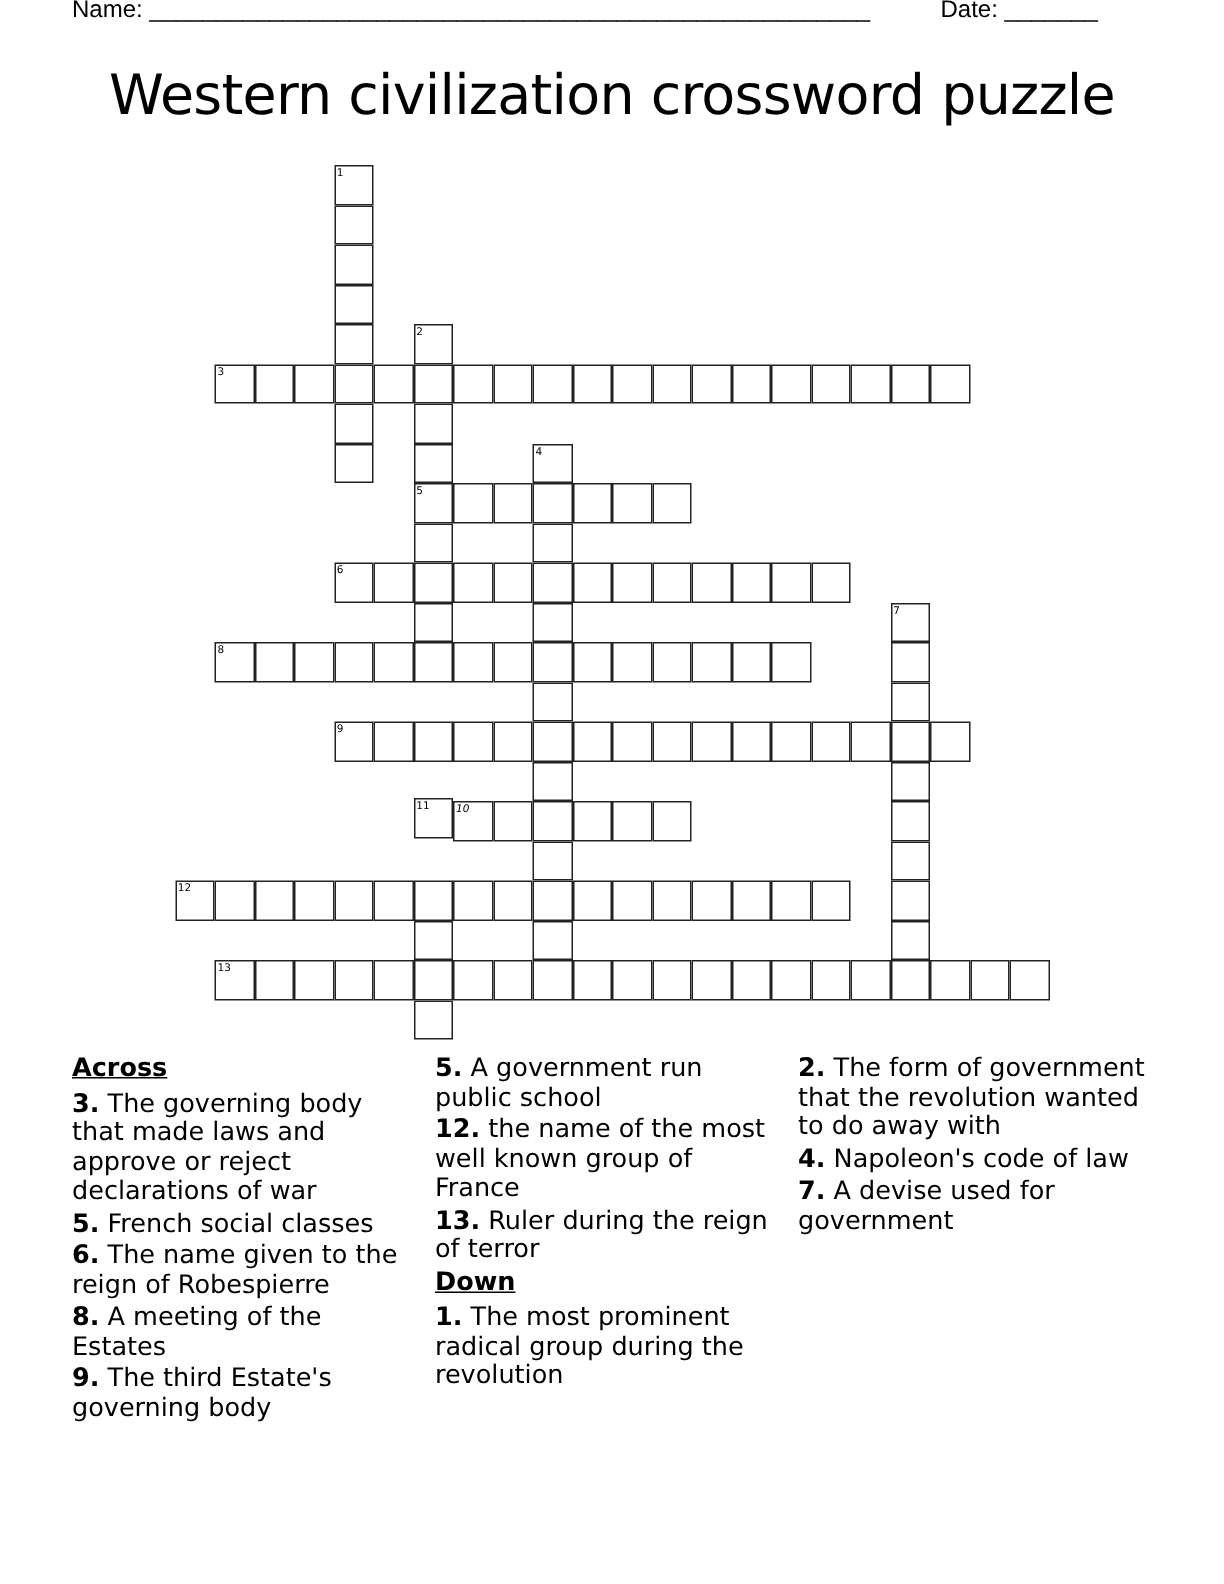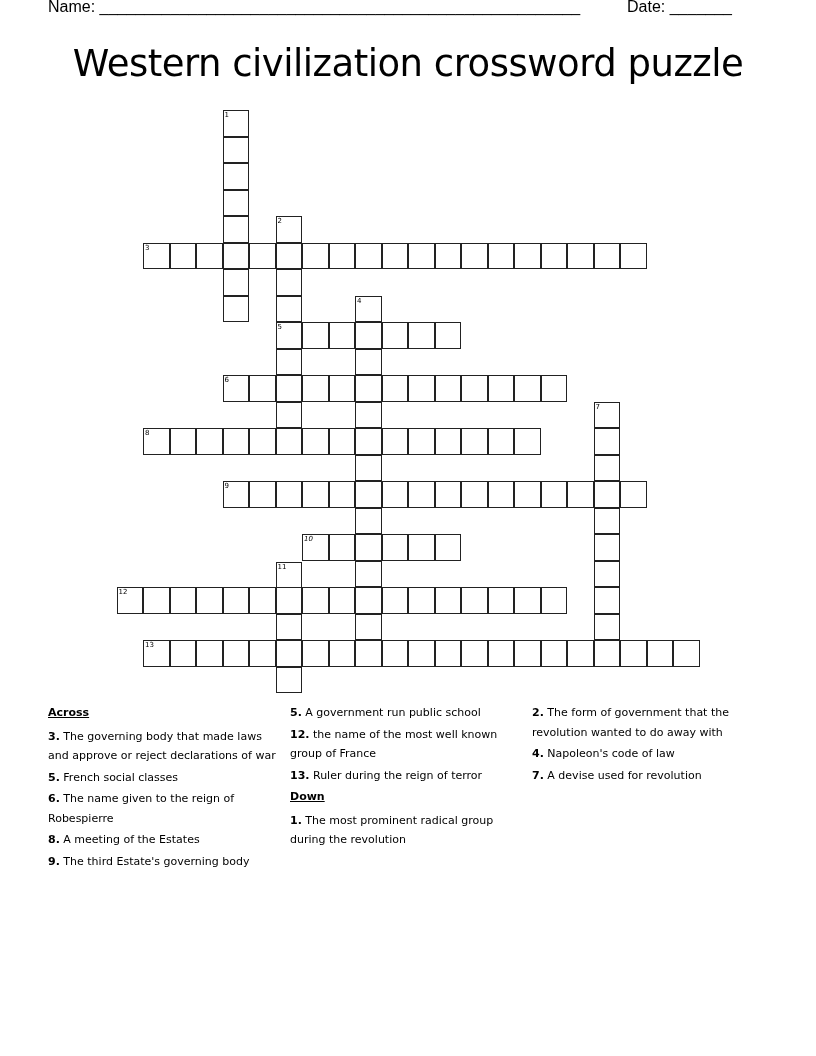--- a/index.html
+++ b/index.html
@@ -9,21 +9,21 @@
   .header .name { position:absolute; left:0; top:0; white-space:nowrap; }
   .header .date { position:absolute; left:579px; top:0; white-space:nowrap; }
   .title { position:absolute; top:42px; left:0; width:816px; text-align:center;
     font-family:"DejaVu Sans", sans-serif; font-size:37px; letter-spacing:-0.5px; }
   #grid { position:absolute; left:0; top:0; width:816px; height:700px; }
   .cell { position:absolute; width:26.5px; height:26.5px; box-sizing:border-box;
     border:1.3px solid #222; background:#fff; }
   .num { position:absolute; left:1px; top:0px; font-family:"DejaVu Sans", sans-serif;
     font-size:7px; line-height:8px; }
   .clues { position:absolute; top:703px; font-family:"DejaVu Sans", sans-serif;
-    font-size:11px; line-height:19.5px; }
+    font-size:17px; line-height:19.5px; }
   .col1 { left:48px; width:232px; }
   .col2 { left:290px; width:232px; }
   .col3 { left:532px; width:232px; }
   .clue { margin-bottom:2px; }
   .clue b { font-weight:bold; }
   .sect { font-weight:bold; text-decoration:underline; margin-bottom:4px; }
 </style>
 </head>
 <body>
 
@@ -154,21 +154,21 @@
     <div class="cell" style="left: 540.5px; top: 481px;"></div>
     <div class="cell" style="left: 567px; top: 481px;"></div>
     <div class="cell" style="left: 620px; top: 481px;"></div>
     <div class="cell" style="left: 302px; top: 534px; font-style: italic;">
       <span class="num">10</span>
     </div>
     <div class="cell" style="left: 328.5px; top: 534px;"></div>
     <div class="cell" style="left: 381.5px; top: 534px;"></div>
     <div class="cell" style="left: 408px; top: 534px;"></div>
     <div class="cell" style="left: 434.5px; top: 534px;"></div>
-    <div class="cell" style="left: 275.5px; top: 562px;">
+    <div class="cell" style="left: 275.5px; top: 532px;">
       <span class="num">11</span>
     </div>
     <div class="cell" style="left: 275.5px; top: 587px;"></div>
     <div class="cell" style="left: 275.5px; top: 613.5px;"></div>
     <div class="cell" style="left: 275.5px; top: 640px;"></div>
     <div class="cell" style="left: 275.5px; top: 666.5px;"></div>
     <div class="cell" style="left: 116.5px; top: 587px;">
       <span class="num">12</span>
     </div>
     <div class="cell" style="left: 143px; top: 587px;"></div>
@@ -220,14 +220,14 @@
   <div class="clue"><b>5.</b> <span>A government run public school</span></div>
   <div class="clue"><b>12.</b> <span>the name of the most well known group of France</span></div>
   <div class="clue"><b>13.</b> <span>Ruler during the reign of terror</span></div>
   <div class="sect">Down</div>
   <div class="clue"><b>1.</b> <span>The most prominent radical group during the revolution</span></div>
 </div>
 
 <div class="clues col3">
   <div class="clue"><b>2.</b> <span>The form of government that the revolution wanted to do away with</span></div>
   <div class="clue"><b>4.</b> <span>Napoleon's code of law</span></div>
-  <div class="clue"><b>7.</b> <span>A devise used for revolution</span></div>
+  <div class="clue"><b>7.</b> <span>A devise used for government</span></div>
 </div>
 
 </body></html>

